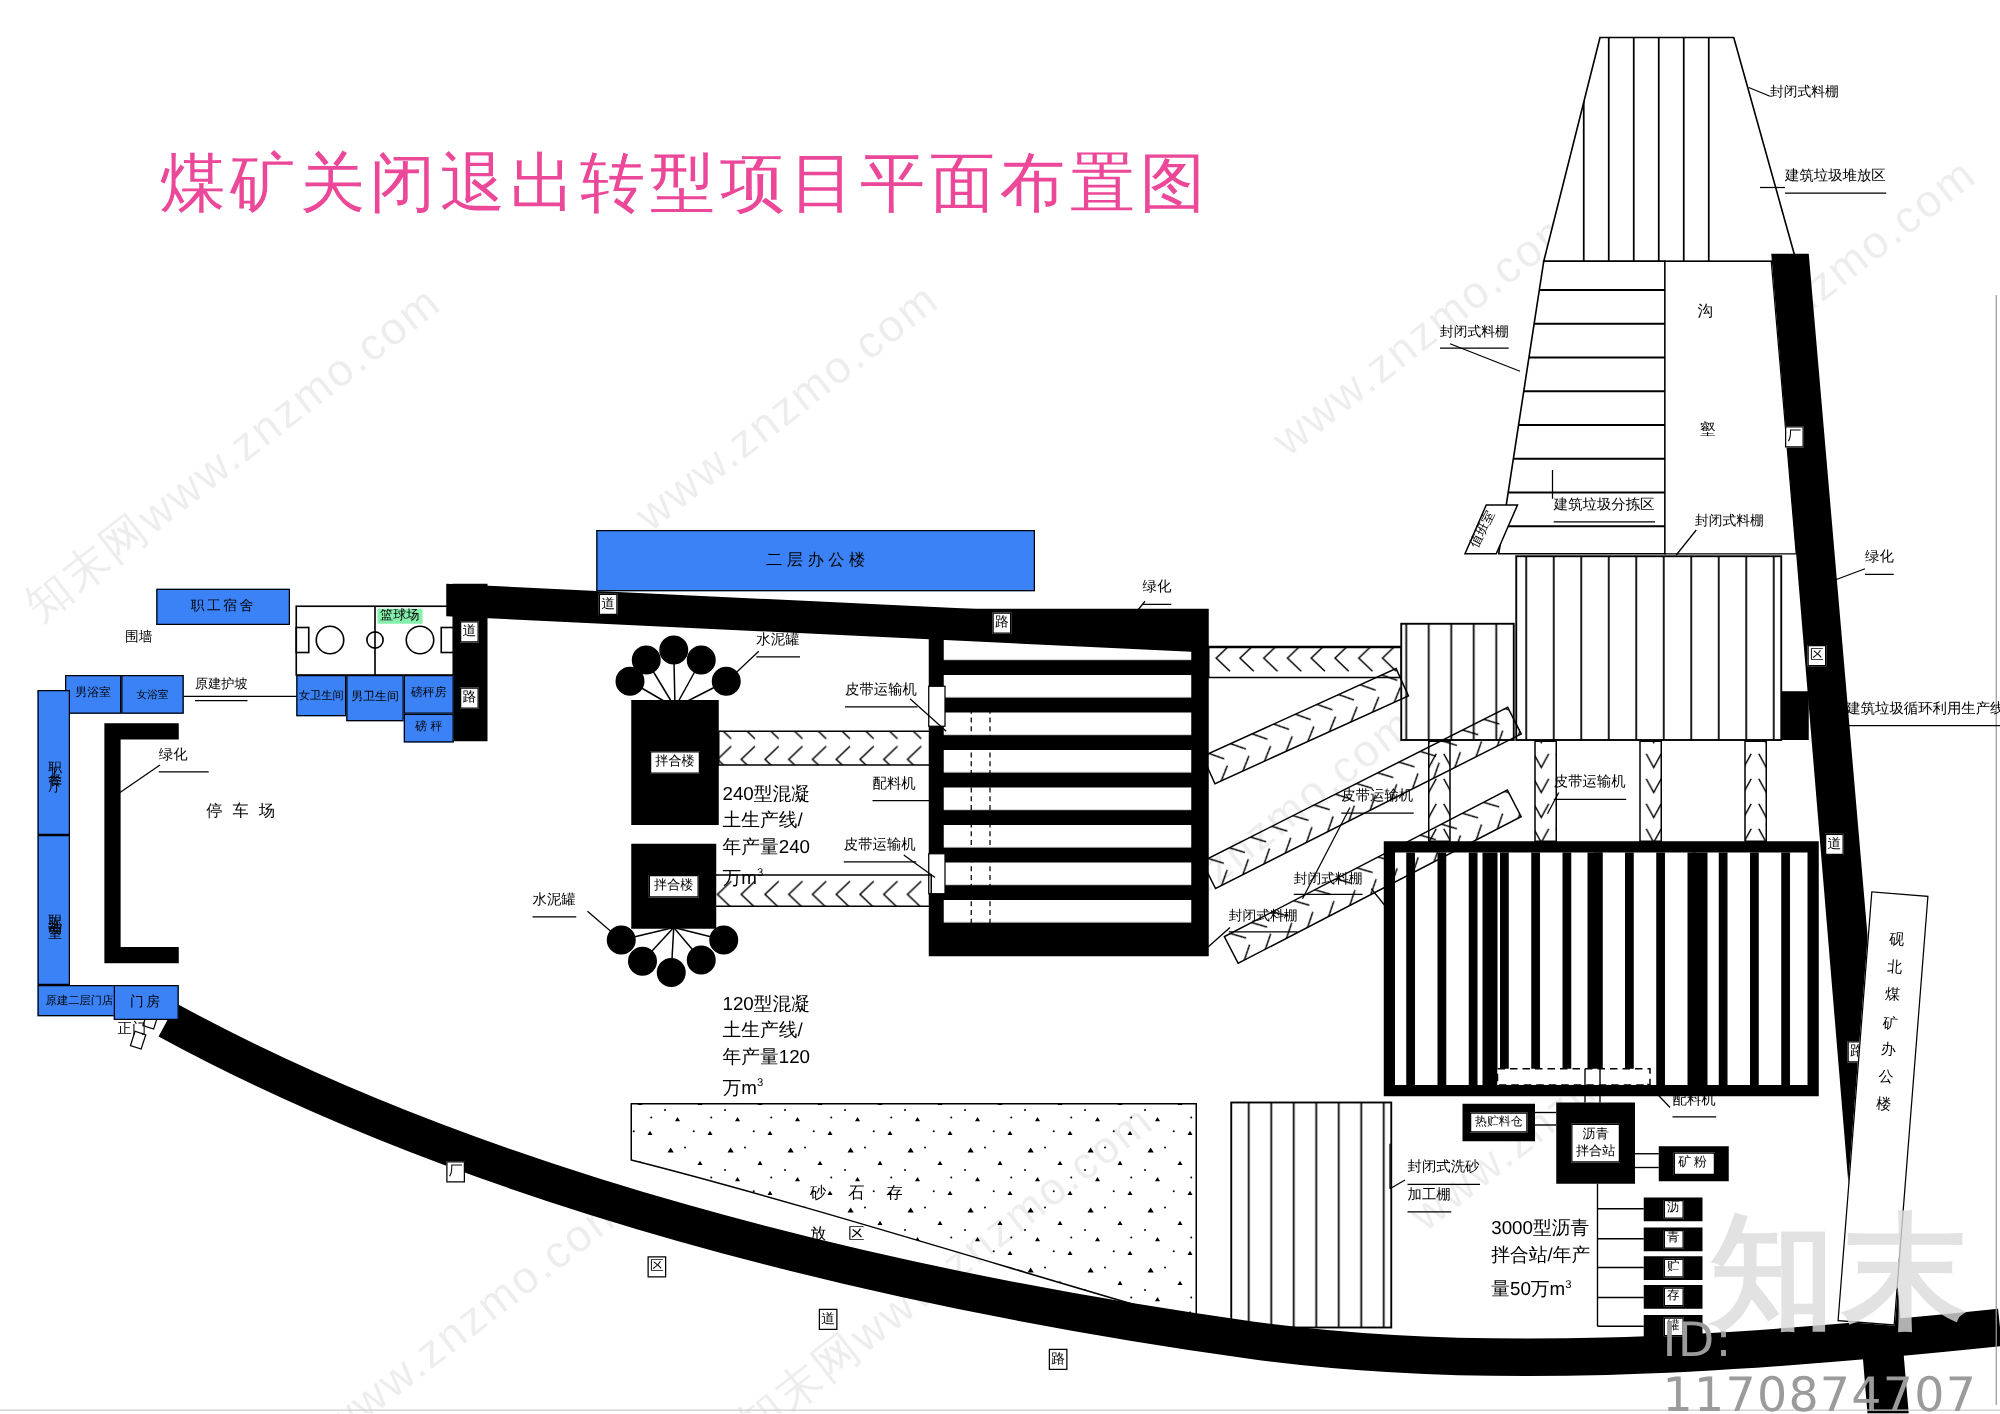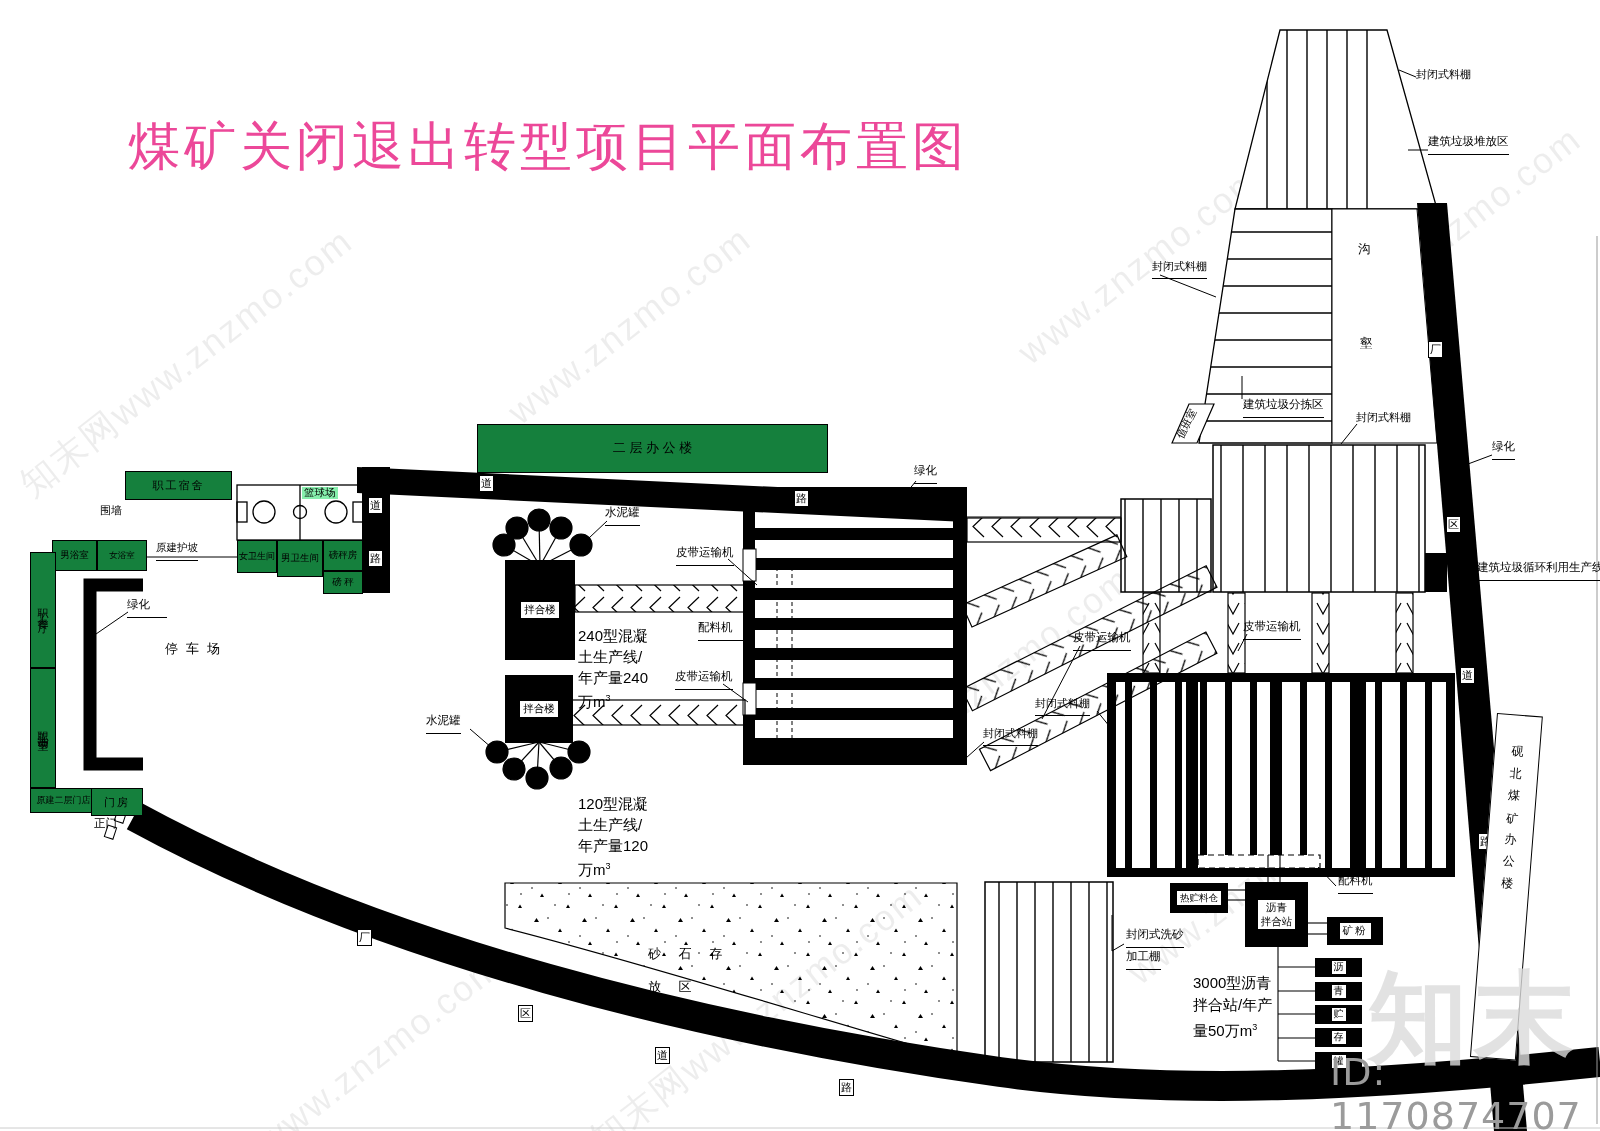--- a/index.html
+++ b/index.html
@@ -1,18 +1,18 @@
 <!DOCTYPE html>
 <html><head>
 <meta charset="utf-8">
 <style>
   html,body{margin:0;padding:0;background:#fff;font-family:"Liberation Sans",sans-serif;color:#000}
   #c{position:relative;width:1600px;height:1131px;background:#fff;overflow:hidden}
   .a{position:absolute;box-sizing:border-box}
-  .box{border:1.5px solid #000;background:#15803d;display:flex;align-items:center;justify-content:center;text-align:left;font-size:11px;line-height:1.1}
+  .box{border:1.5px solid #000;background:#3b82f6;display:flex;align-items:center;justify-content:center;text-align:left;font-size:11px;line-height:1.1}
   .bb{background:#000;display:flex;align-items:center;justify-content:center}
   .wl{background:#fff;border:1px solid #000;padding:1px 3px;font-size:10.5px;text-align:center;line-height:1.25;white-space:nowrap}
   .lbl{font-size:11.5px;white-space:nowrap;line-height:1.1}
   .u{border-bottom:1.2px solid #000;padding-bottom:6px}
   .v{writing-mode:vertical-rl;text-orientation:upright}
   .rc{background:#fff;border:1px solid #000;font-size:11px;width:15px;height:17px;display:flex;align-items:center;justify-content:center;line-height:1}
   .prod{font-size:15px;line-height:21px;white-space:nowrap}
   .prod sup{font-size:9px}
   .wm{position:absolute;color:rgba(0,0,0,0.07);font-size:36px;white-space:nowrap;transform:rotate(-38deg);transform-origin:left top;pointer-events:none;letter-spacing:2px}
   svg{position:absolute;left:0;top:0}

